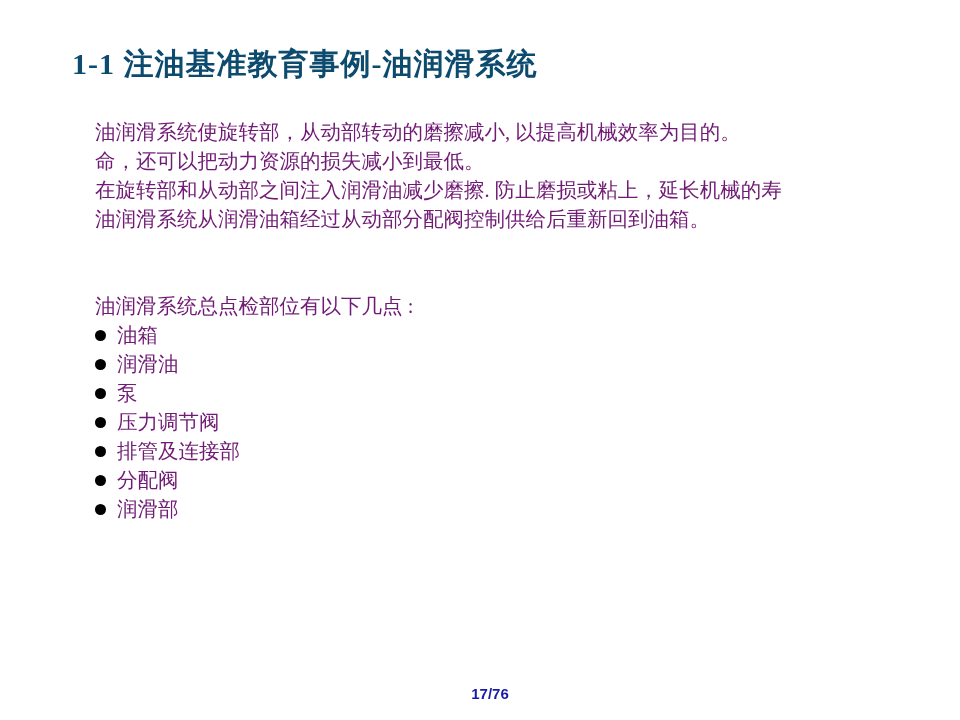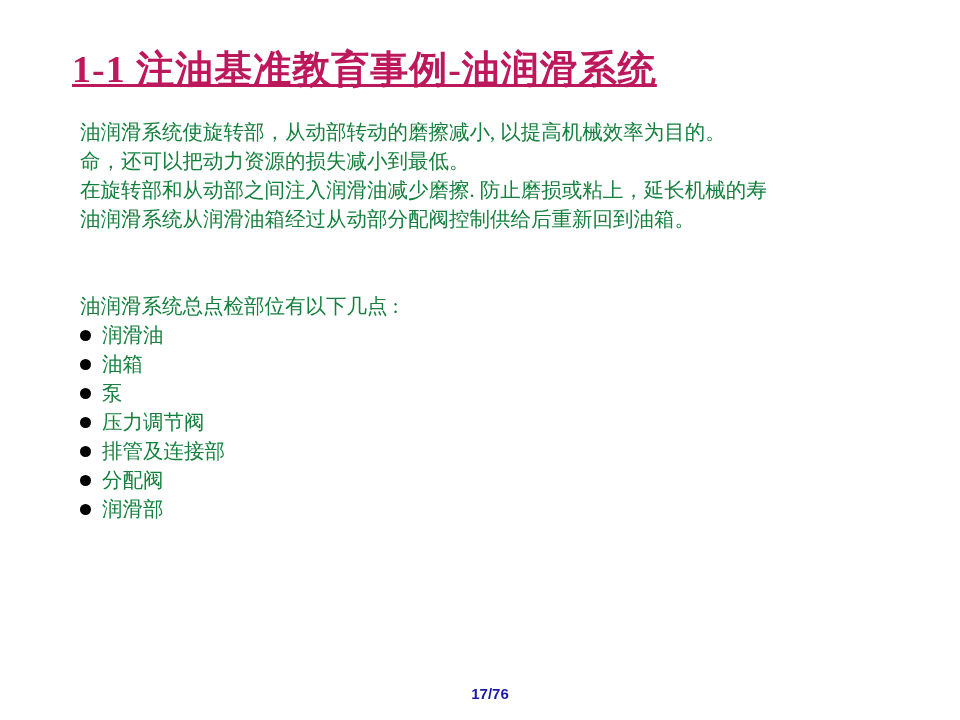--- a/index.html
+++ b/index.html
@@ -18,35 +18,34 @@
   .slide {
     position: relative;
     width: 960px;
     height: 720px;
     box-sizing: border-box;
   }
   .title {
     position: absolute;
     left: 72px;
     top: 44px;
-    font-size: 38px;
+    font-size: 30px;
     font-weight: bold;
     letter-spacing: 1px;
     white-space: nowrap;
-    color: #be185d;
-    text-decoration: underline;
+    color: #0c4a6e;
   }
   .body-block {
     position: absolute;
-    left: 80px;
+    left: 95px;
     top: 118px;
     width: 840px;
     font-size: 20.5px;
     line-height: 29px;
-    color: #15803d;
+    color: #701a75;
   }
   .para {
     margin: 0;
   }
   .para-line {
     white-space: pre-wrap;
   }
   .spacer {
     height: 29px;
   }
@@ -116,25 +115,25 @@
 
     <div class="spacer"></div>
 
     <div class="para">
       <div class="para-line">油润滑系统总点检部位有以下几点 :</div>
     </div>
 
     <ul class="list">
       <li class="list-item">
         <span class="bullet"><span class="bullet-dot"></span></span>
-        <span class="list-label">润滑油</span>
+        <span class="list-label">油箱</span>
       </li>
       <li class="list-item">
         <span class="bullet"><span class="bullet-dot"></span></span>
-        <span class="list-label">油箱</span>
+        <span class="list-label">润滑油</span>
       </li>
       <li class="list-item">
         <span class="bullet"><span class="bullet-dot"></span></span>
         <span class="list-label">泵</span>
       </li>
       <li class="list-item">
         <span class="bullet"><span class="bullet-dot"></span></span>
         <span class="list-label">压力调节阀</span>
       </li>
       <li class="list-item">

